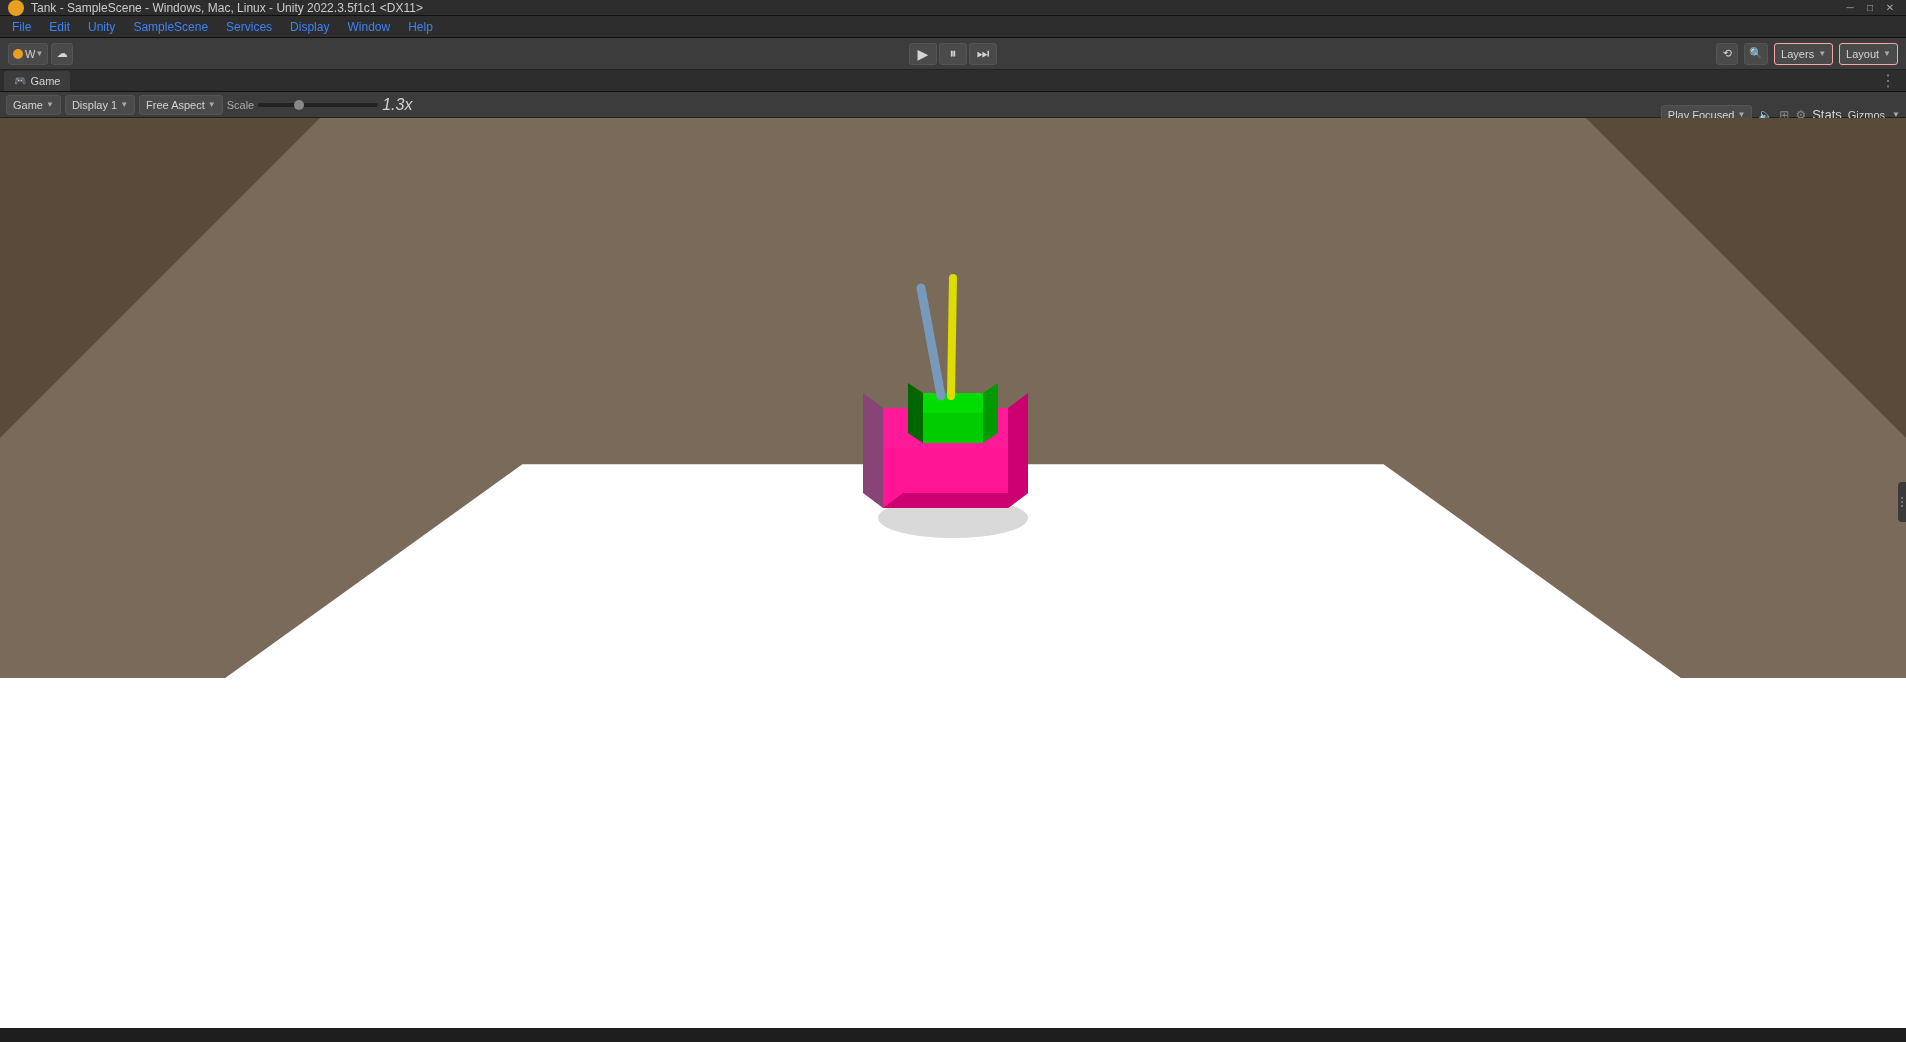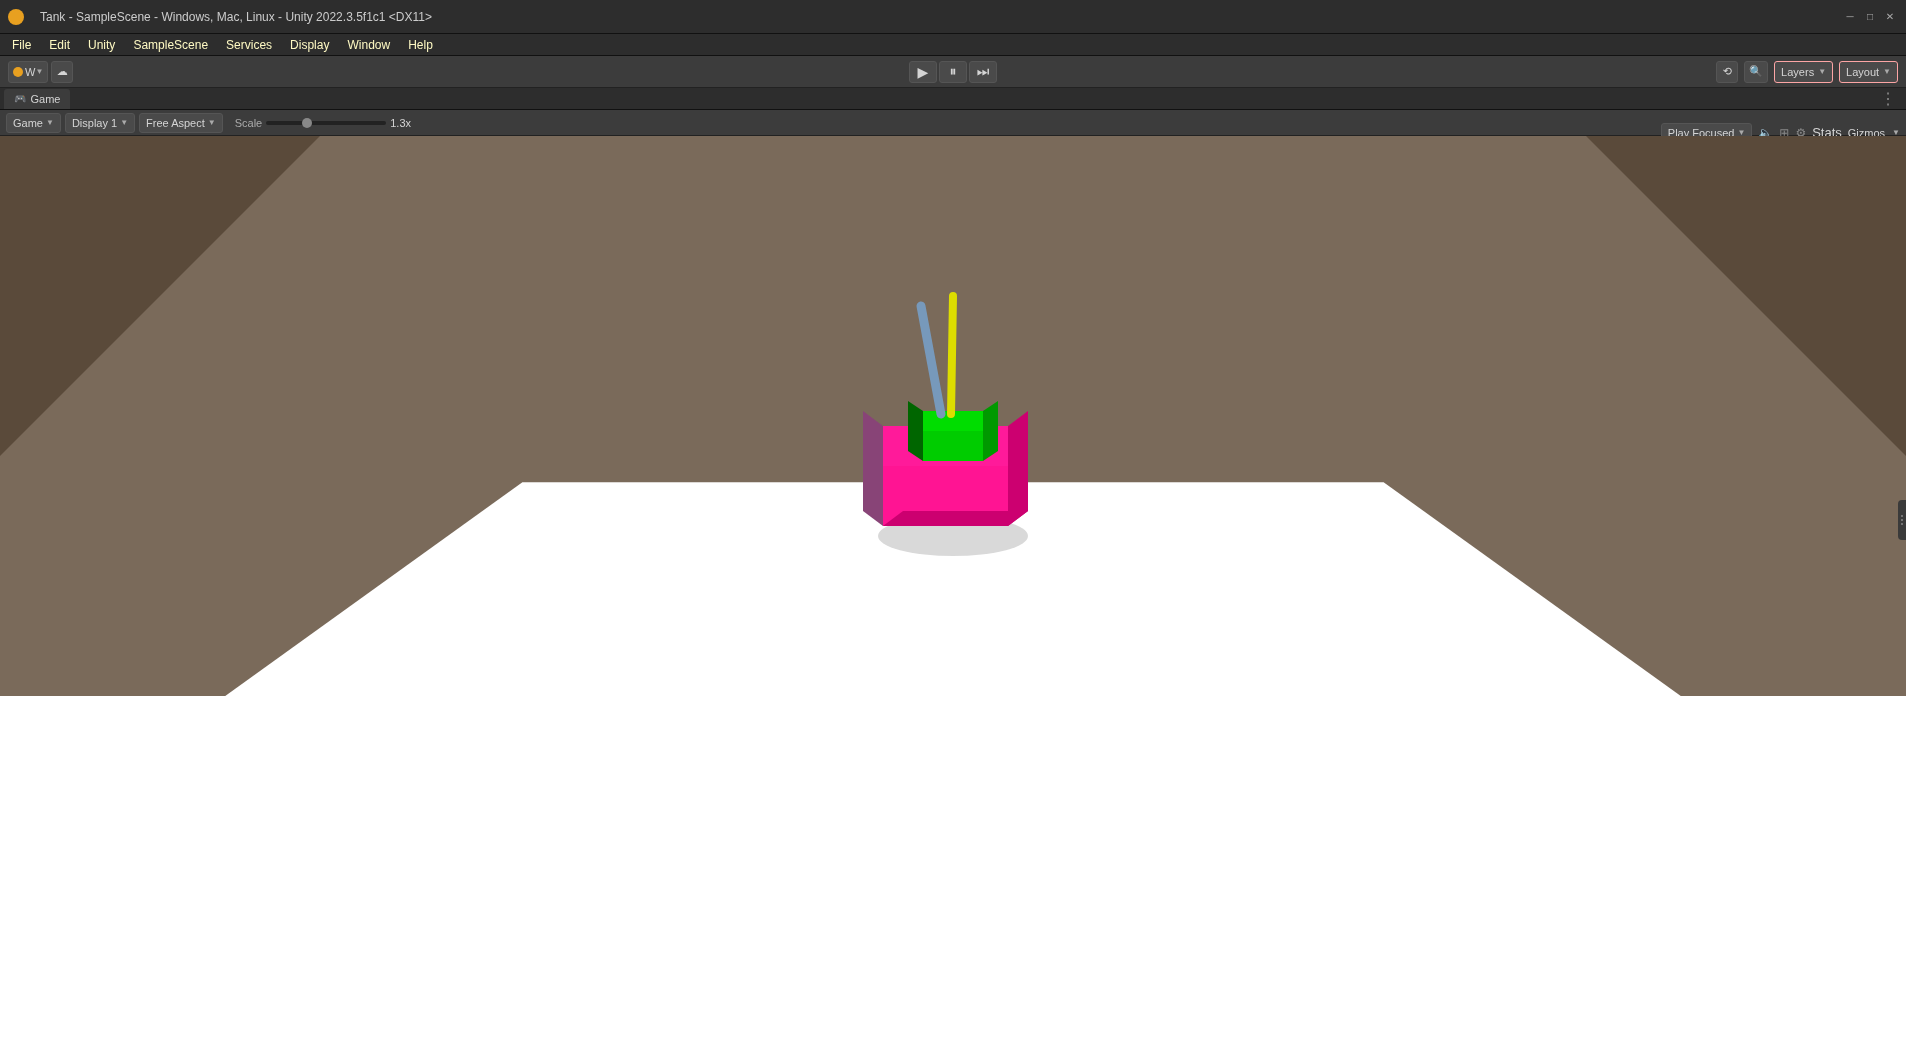--- a/index.html
+++ b/index.html
@@ -9,26 +9,26 @@
       background: #1e1e1e;
       font-family: 'Segoe UI', Arial, sans-serif;
       font-size: 12px;
       color: #d4d4d4;
       overflow: hidden;
       user-select: none;
     }
 
     
     #title-bar {
-      height: 34px;
+      height: 16px;
       background: #2d2d2d;
       display: flex;
       align-items: center;
       padding: 0 8px;
-      gap: 16px;
+      gap: 7px;
       border-bottom: 1px solid #111;
     }
     #title-bar-icon {
       width: 16px; height: 16px;
       background: #e8a020;
       border-radius: 50%;
       flex-shrink: 0;
     }
     #title-bar-text {
       font-size: 12px;
@@ -53,21 +53,21 @@
       background: #2d2d2d;
       display: flex;
       align-items: center;
       padding: 0 4px;
       gap: 2px;
       border-bottom: 1px solid #111;
     }
     .menu-item {
       padding: 2px 8px;
       font-size: 12px;
-      color: #fef9c3;
+      color: #3b82f6;
       cursor: pointer;
       border-radius: 2px;
     }
 
     
     #toolbar {
       height: 32px;
       background: #3c3c3c;
       display: flex;
       align-items: center;
@@ -195,39 +195,39 @@
       cursor: pointer;
       display: flex;
       align-items: center;
       padding: 0 6px;
       gap: 3px;
     }
     .scale-container {
       display: flex;
       align-items: center;
       gap: 4px;
-      margin-left: 8px;
+      margin-left: 0;
     }
     .scale-label { font-size: 11px; color: #aaa; }
     .scale-slider {
       width: 120px;
       height: 4px;
       background: #222;
       border-radius: 2px;
       position: relative;
     }
     .scale-thumb {
       width: 10px; height: 10px;
       background: #888;
       border-radius: 50%;
       position: absolute;
       top: -3px;
       left: 30%;
     }
-    .scale-value { font-size: 11px; color: #d4d4d4; }
+    .scale-value { font-size: 16px; color: #d4d4d4; font-style: italic; }
     .game-tb-right {
       margin-left: auto;
       display: flex;
       align-items: center;
       gap: 6px;
       margin-top: 20px;
     }
     .stats-btn {
       font-size: 13px;
       color: #d4d4d4;

